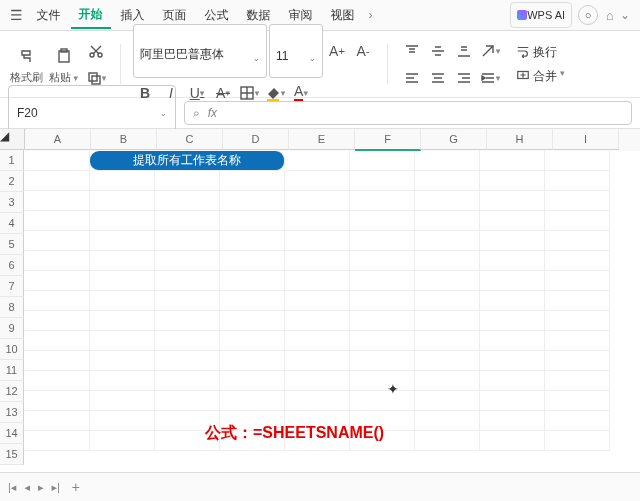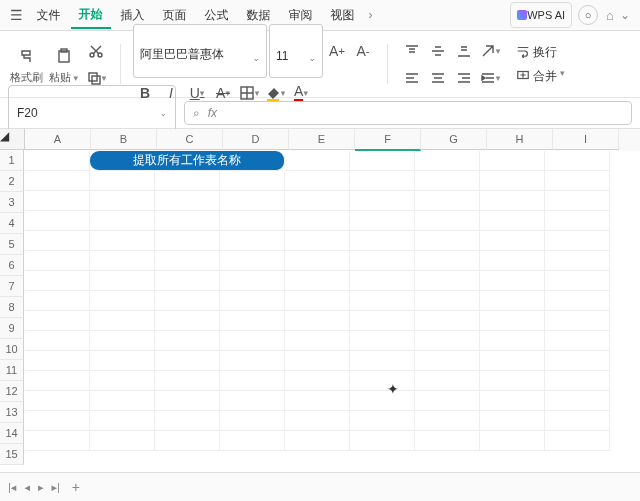--- a/index.html
+++ b/index.html
@@ -428,20 +428,21 @@
             <div class="cell"></div>
             <div class="cell"></div>
             <div class="cell"></div>
             <div class="cell"></div>
             <div class="cell"></div>
             <div class="cell"></div>
             <div class="cell"></div>
             <div class="cell"></div>
           </div>
         </div>
+      <div class="formula-ov">公式：=SHEETSNAME()</div>
       <div class="cursor-ov">✦</div>
     </div>
   </div>
 </div>
 
 <div class="tabstrip">
   <span class="nav">|◂</span>
   <span class="nav">◂</span>
   <span class="nav">▸</span>
   <span class="nav">▸|</span>

